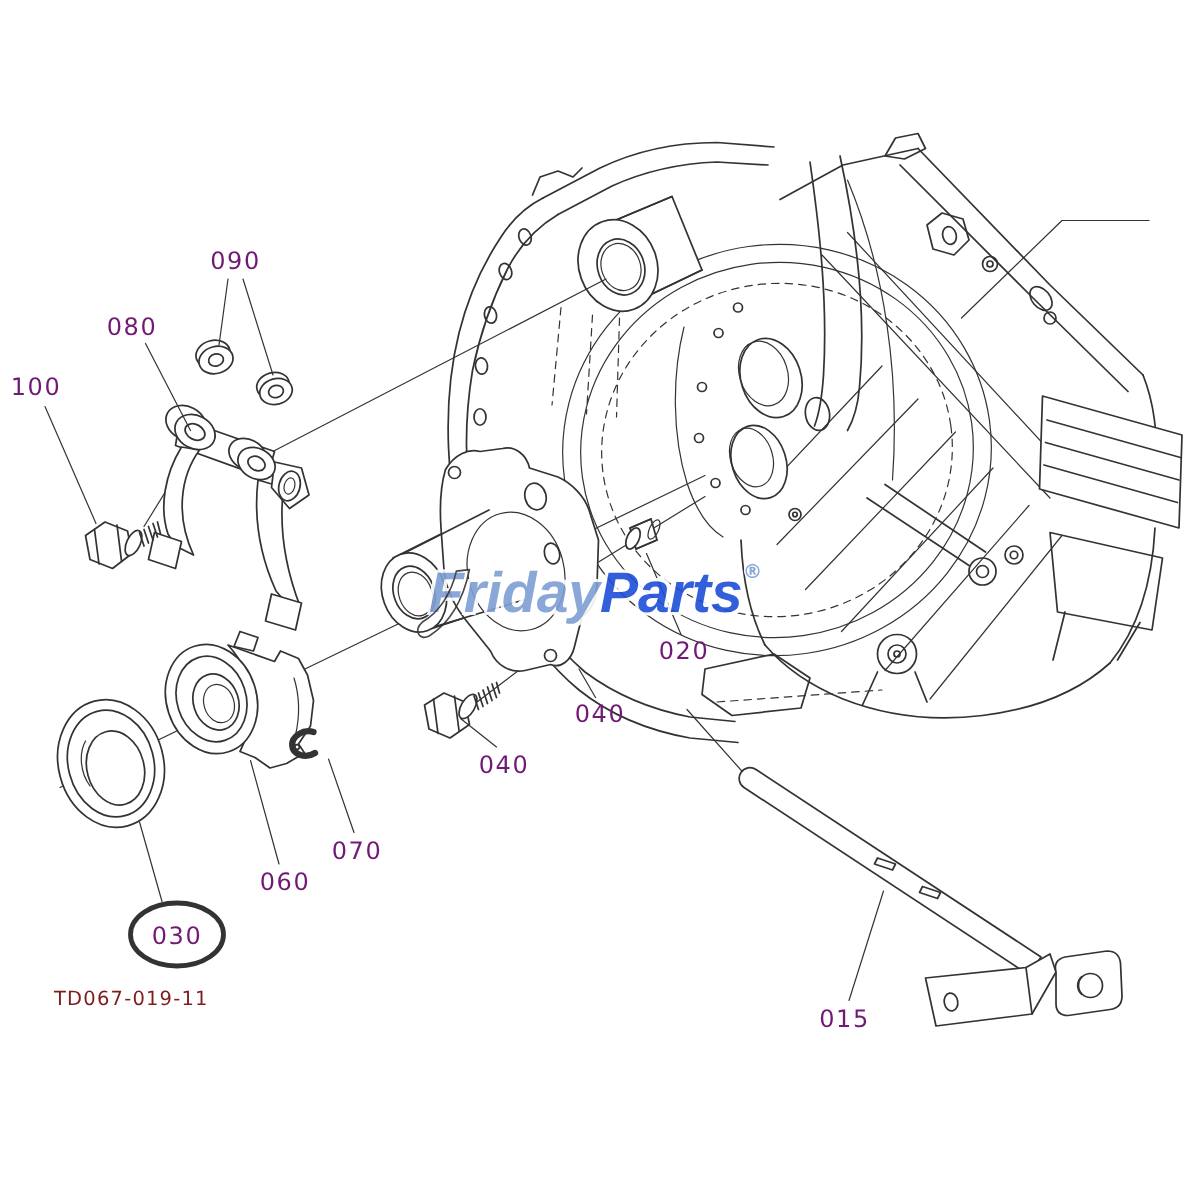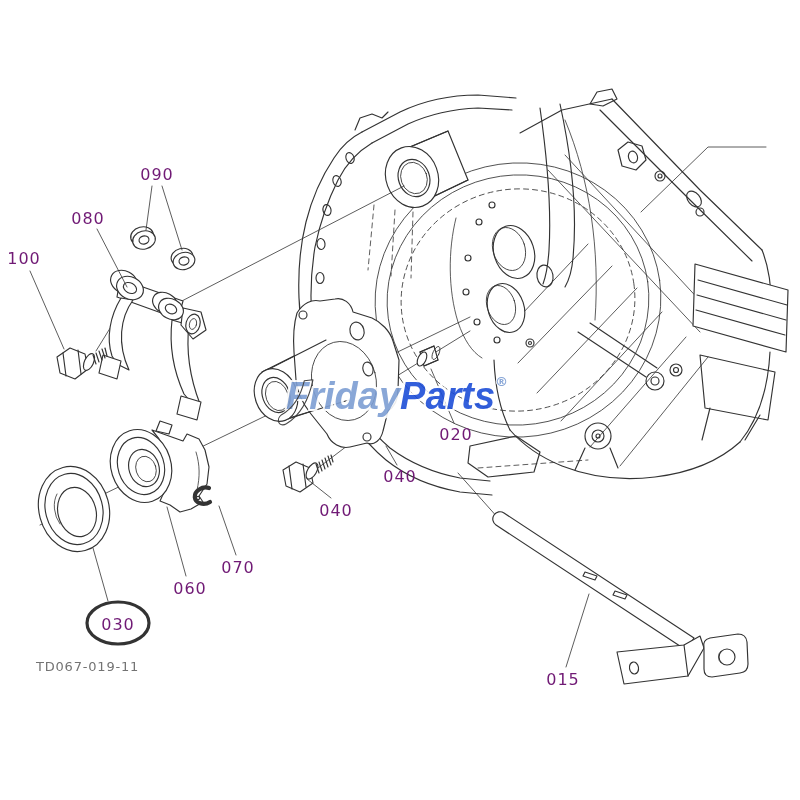--- a/index.html
+++ b/index.html
@@ -11,21 +11,21 @@
     stroke:#333;fill:none;stroke-width:1.15;stroke-linecap:round;stroke-linejoin:round;}
   svg .w{fill:#fff;}
   svg .thin{stroke-width:0.8;}
   svg .dash{stroke-dasharray:5 4;stroke-width:0.8;}
   svg .thick{stroke-width:4.2;}
   svg .hl{stroke-width:3.2;}
   .callout{position:absolute;z-index:4;transform:translate(-50%,-50%);
            font-size:16px;color:#701a75;letter-spacing:1px;white-space:nowrap;cursor:pointer;}
   .figref{position:absolute;z-index:4;left:694px;top:104px;font-size:16.5px;line-height:22px;
           color:#1b1b1b;letter-spacing:.5px;}
-  .drawno{position:absolute;z-index:4;left:36px;top:659px;font-size:13px;color:#737373;
+  .drawno{position:absolute;z-index:4;left:36px;top:659px;font-size:13px;color:#7f1d1d;
           letter-spacing:.8px;}
   .watermark{position:absolute;z-index:3;left:286px;top:372px;height:56px;opacity:.9;
              display:flex;align-items:flex-start;pointer-events:none;}
   .wm-word{font-family:"Liberation Sans",sans-serif;font-style:italic;font-weight:bold;
            font-size:38px;line-height:48px;
            text-shadow:-2px 0 0 #fff,2px 0 0 #fff,0 -2px 0 #fff,0 2px 0 #fff,
                        -2px -2px 0 #fff,2px 2px 0 #fff,-2px 2px 0 #fff,2px -2px 0 #fff;}
   .wm-swoosh{margin:0 -9px 0 -7px;transform:translateY(4px) rotate(6deg);}
   .wm-reg{font-size:13px;font-weight:bold;transform:translateY(2px);
           text-shadow:-1px 0 0 #fff,1px 0 0 #fff,0 -1px 0 #fff,0 1px 0 #fff;}

